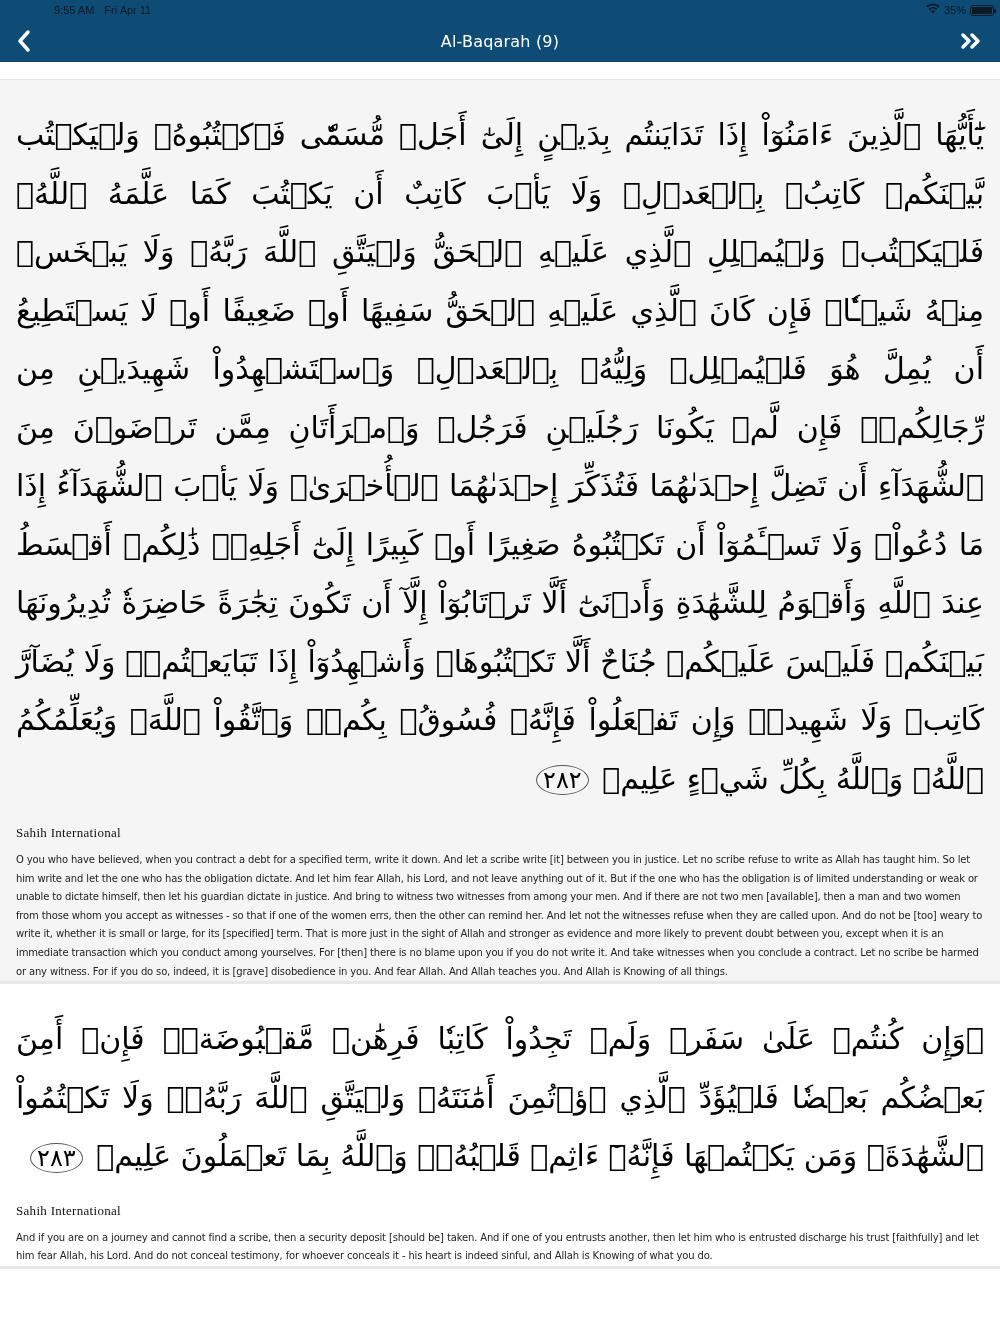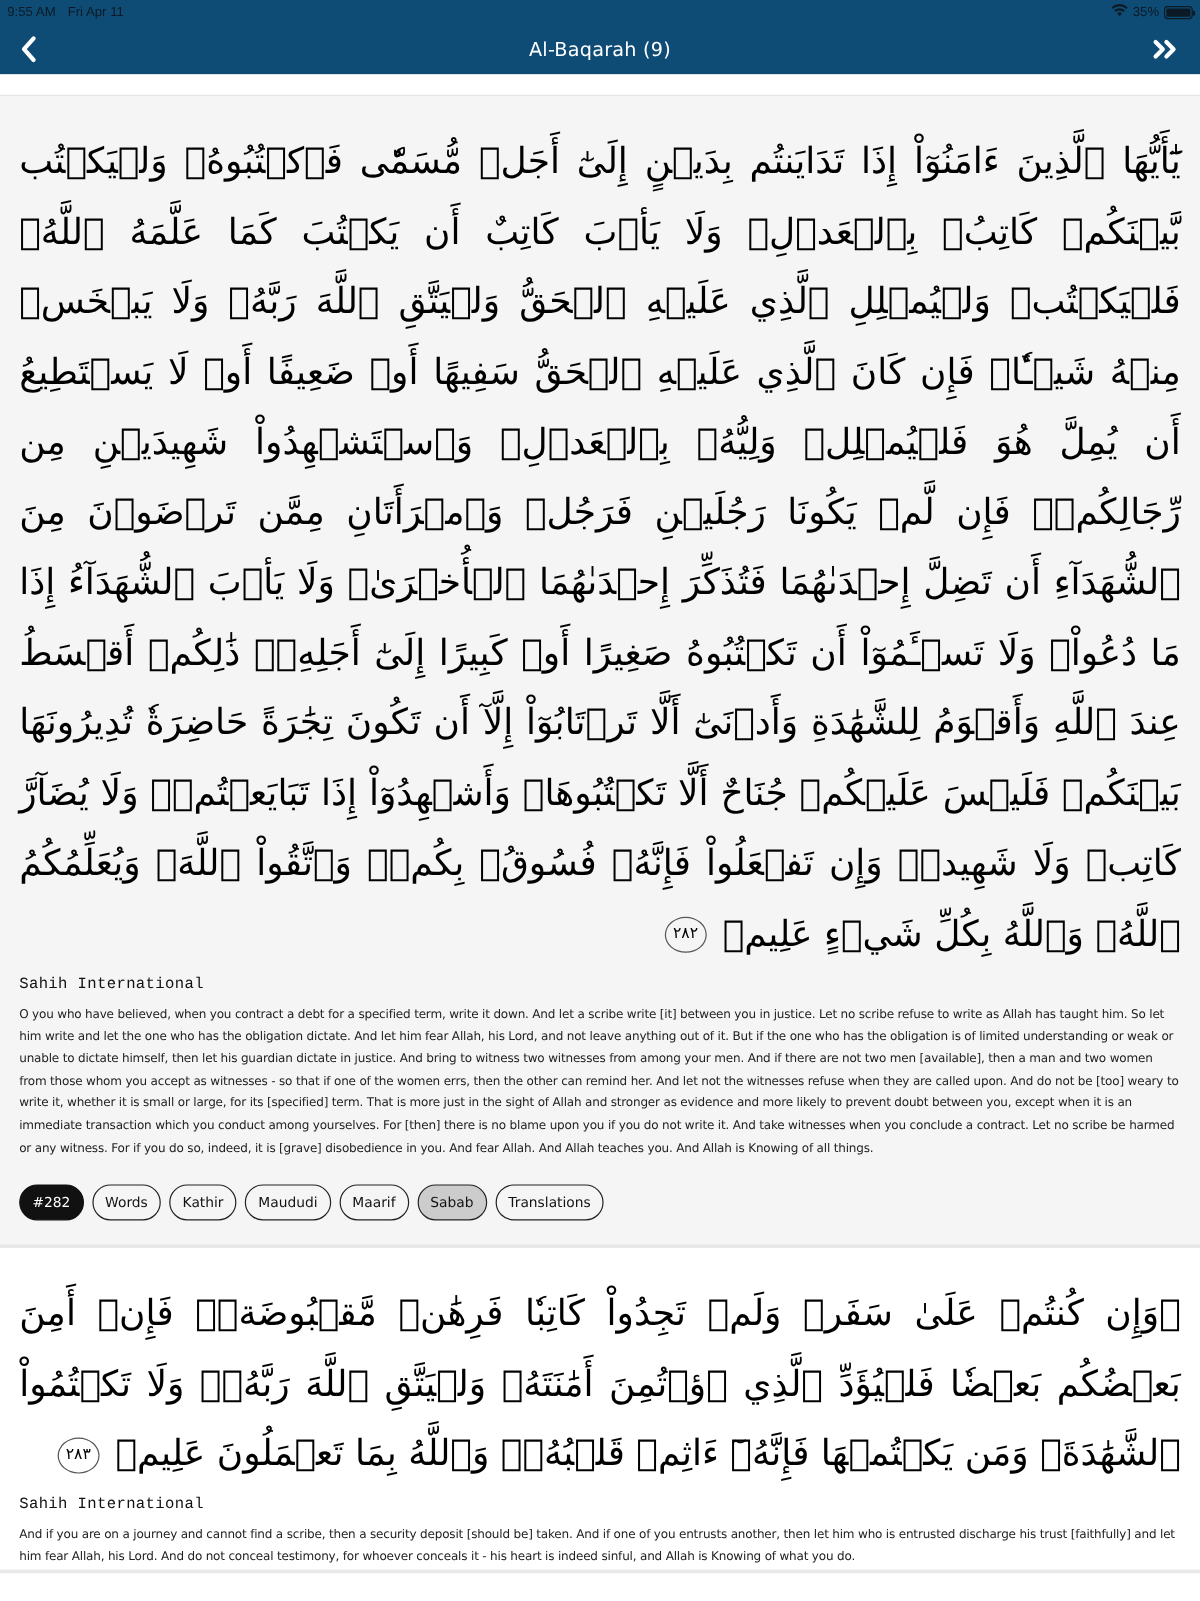--- a/index.html
+++ b/index.html
@@ -5,21 +5,21 @@
   * { box-sizing: border-box; margin: 0; padding: 0; }
   html, body { width: 1000px; height: 1334px; overflow: hidden; background: #ffffff; }
   body { font-family: "DejaVu Sans", sans-serif; color: #111; position: relative; }
 
   .status-bar {
     position: absolute; top: 0; left: 0; width: 1000px; height: 20px;
     background: #0f4c75; color: #0b1a26;
     font-family: "Liberation Sans", sans-serif; font-size: 11px;
     display: flex; align-items: center; justify-content: space-between; padding: 0 6px;
   }
-  .status-left { display: flex; gap: 10px; }
+  .status-left { display: flex; gap: 10px; margin-left: 48px; }
   .status-right { display: flex; align-items: center; gap: 4px; }
   .battery { width: 24px; height: 11px; border: 1px solid #0b1a26; border-radius: 3px; padding: 1px; position: relative; }
   .battery-fill { width: 100%; height: 100%; background: #0b1a26; border-radius: 1px; }
   .battery::after { content: ""; position: absolute; right: -3px; top: 3px; width: 2px; height: 4px; background: #0b1a26; border-radius: 0 1px 1px 0; }
   .wifi { font-size: 12px; }
 
   .nav-bar {
     position: absolute; top: 20px; left: 0; width: 1000px; height: 42px;
     background: #0f4c75; color: #fff;
     display: flex; align-items: center; justify-content: center;
@@ -36,27 +36,27 @@
   .verse-card.alt { background: #f5f5f5; }
   .verse-card.plain { background: #ffffff; }
 
   .arabic {
     direction: rtl; text-align: justify; text-align-last: right;
     font-family: "DejaVu Sans", sans-serif; color: #000;
     font-size: 30px; line-height: 58.5px;
     padding-top: 26px;
   }
   .verse-end {
-    display: inline-block; font-size: 13px; border: 1.5px solid #555; border-radius: 50%;
+    display: inline-block; font-size: 24px; border: 1.5px solid #555; border-radius: 50%;
     padding: 0 6px; line-height: 28px; margin-right: 4px; vertical-align: middle;
   }
 
   .translation-name {
-    font-family: Liberation Mono, monospace; font-size: 13px; color: #111;
-    letter-spacing: 0.3px; margin-top: 4px;
+    font-family: Liberation Serif, serif; font-size: 13px; color: #111;
+    letter-spacing: 0.3px; margin-top: 17px;
   }
   .translation-text {
     font-family: "DejaVu Sans", sans-serif; font-size: 10px; line-height: 18.6px; color: #222;
     margin-top: 10px; letter-spacing: -0.15px;
   }
 
   .chips { display: flex; gap: 7px; padding: 20px 0 20px 0; }
   .chip {
     height: 30px; border: 1px solid #222; border-radius: 15px; padding: 0 10px;
     font-family: "DejaVu Sans", sans-serif; font-size: 11.5px; color: #111;
@@ -107,29 +107,20 @@
 
 <div class="content">
 
   <div class="verse-card alt">
     <div class="arabic">
       <span>يَٰٓأَيُّهَا ٱلَّذِينَ ءَامَنُوٓاْ إِذَا تَدَايَنتُم بِدَيۡنٍ إِلَىٰٓ أَجَلٖ مُّسَمّٗى فَٱكۡتُبُوهُۚ وَلۡيَكۡتُب بَّيۡنَكُمۡ كَاتِبُۢ بِٱلۡعَدۡلِۚ وَلَا يَأۡبَ كَاتِبٌ أَن يَكۡتُبَ كَمَا عَلَّمَهُ ٱللَّهُۚ فَلۡيَكۡتُبۡ وَلۡيُمۡلِلِ ٱلَّذِي عَلَيۡهِ ٱلۡحَقُّ وَلۡيَتَّقِ ٱللَّهَ رَبَّهُۥ وَلَا يَبۡخَسۡ مِنۡهُ شَيۡـٔٗاۚ فَإِن كَانَ ٱلَّذِي عَلَيۡهِ ٱلۡحَقُّ سَفِيهًا أَوۡ ضَعِيفًا أَوۡ لَا يَسۡتَطِيعُ أَن يُمِلَّ هُوَ فَلۡيُمۡلِلۡ وَلِيُّهُۥ بِٱلۡعَدۡلِۚ وَٱسۡتَشۡهِدُواْ شَهِيدَيۡنِ مِن رِّجَالِكُمۡۖ فَإِن لَّمۡ يَكُونَا رَجُلَيۡنِ فَرَجُلٞ وَٱمۡرَأَتَانِ مِمَّن تَرۡضَوۡنَ مِنَ ٱلشُّهَدَآءِ أَن تَضِلَّ إِحۡدَىٰهُمَا فَتُذَكِّرَ إِحۡدَىٰهُمَا ٱلۡأُخۡرَىٰۚ وَلَا يَأۡبَ ٱلشُّهَدَآءُ إِذَا مَا دُعُواْۚ وَلَا تَسۡـَٔمُوٓاْ أَن تَكۡتُبُوهُ صَغِيرًا أَوۡ كَبِيرًا إِلَىٰٓ أَجَلِهِۦۚ ذَٰلِكُمۡ أَقۡسَطُ عِندَ ٱللَّهِ وَأَقۡوَمُ لِلشَّهَٰدَةِ وَأَدۡنَىٰٓ أَلَّا تَرۡتَابُوٓاْ إِلَّآ أَن تَكُونَ تِجَٰرَةً حَاضِرَةٗ تُدِيرُونَهَا بَيۡنَكُمۡ فَلَيۡسَ عَلَيۡكُمۡ جُنَاحٌ أَلَّا تَكۡتُبُوهَاۗ وَأَشۡهِدُوٓاْ إِذَا تَبَايَعۡتُمۡۚ وَلَا يُضَآرَّ كَاتِبٞ وَلَا شَهِيدٞۚ وَإِن تَفۡعَلُواْ فَإِنَّهُۥ فُسُوقُۢ بِكُمۡۗ وَٱتَّقُواْ ٱللَّهَۖ وَيُعَلِّمُكُمُ ٱللَّهُۗ وَٱللَّهُ بِكُلِّ شَيۡءٍ عَلِيمٞ</span>
       <span class="verse-end">٢٨٢</span>
     </div>
     <div class="translation-name">Sahih International</div>
     <div class="translation-text">O you who have believed, when you contract a debt for a specified term, write it down. And let a scribe write [it] between you in justice. Let no scribe refuse to write as Allah has taught him. So let him write and let the one who has the obligation dictate. And let him fear Allah, his Lord, and not leave anything out of it. But if the one who has the obligation is of limited understanding or weak or unable to dictate himself, then let his guardian dictate in justice. And bring to witness two witnesses from among your men. And if there are not two men [available], then a man and two women from those whom you accept as witnesses - so that if one of the women errs, then the other can remind her. And let not the witnesses refuse when they are called upon. And do not be [too] weary to write it, whether it is small or large, for its [specified] term. That is more just in the sight of Allah and stronger as evidence and more likely to prevent doubt between you, except when it is an immediate transaction which you conduct among yourselves. For [then] there is no blame upon you if you do not write it. And take witnesses when you conclude a contract. Let no scribe be harmed or any witness. For if you do so, indeed, it is [grave] disobedience in you. And fear Allah. And Allah teaches you. And Allah is Knowing of all things.</div>
-    <div class="chips">
-      <div class="chip number">#282</div>
-      <div class="chip">Words</div>
-      <div class="chip">Kathir</div>
-      <div class="chip">Maududi</div>
-      <div class="chip">Maarif</div>
-      <div class="chip active">Sabab</div>
-      <div class="chip">Translations</div>
-    </div>
   </div>
 
   <div class="verse-card plain">
     <div class="arabic" style="">
       <span>۞وَإِن كُنتُمۡ عَلَىٰ سَفَرٖ وَلَمۡ تَجِدُواْ كَاتِبٗا فَرِهَٰنٞ مَّقۡبُوضَةٞۖ فَإِنۡ أَمِنَ بَعۡضُكُم بَعۡضٗا فَلۡيُؤَدِّ ٱلَّذِي ٱؤۡتُمِنَ أَمَٰنَتَهُۥ وَلۡيَتَّقِ ٱللَّهَ رَبَّهُۥۗ وَلَا تَكۡتُمُواْ ٱلشَّهَٰدَةَۚ وَمَن يَكۡتُمۡهَا فَإِنَّهُۥٓ ءَاثِمٞ قَلۡبُهُۥۗ وَٱللَّهُ بِمَا تَعۡمَلُونَ عَلِيمٞ</span>
       <span class="verse-end">٢٨٣</span>
     </div>
     <div class="translation-name">Sahih International</div>
     <div class="translation-text">And if you are on a journey and cannot find a scribe, then a security deposit [should be] taken. And if one of you entrusts another, then let him who is entrusted discharge his trust [faithfully] and let him fear Allah, his Lord. And do not conceal testimony, for whoever conceals it - his heart is indeed sinful, and Allah is Knowing of what you do.</div>
 

